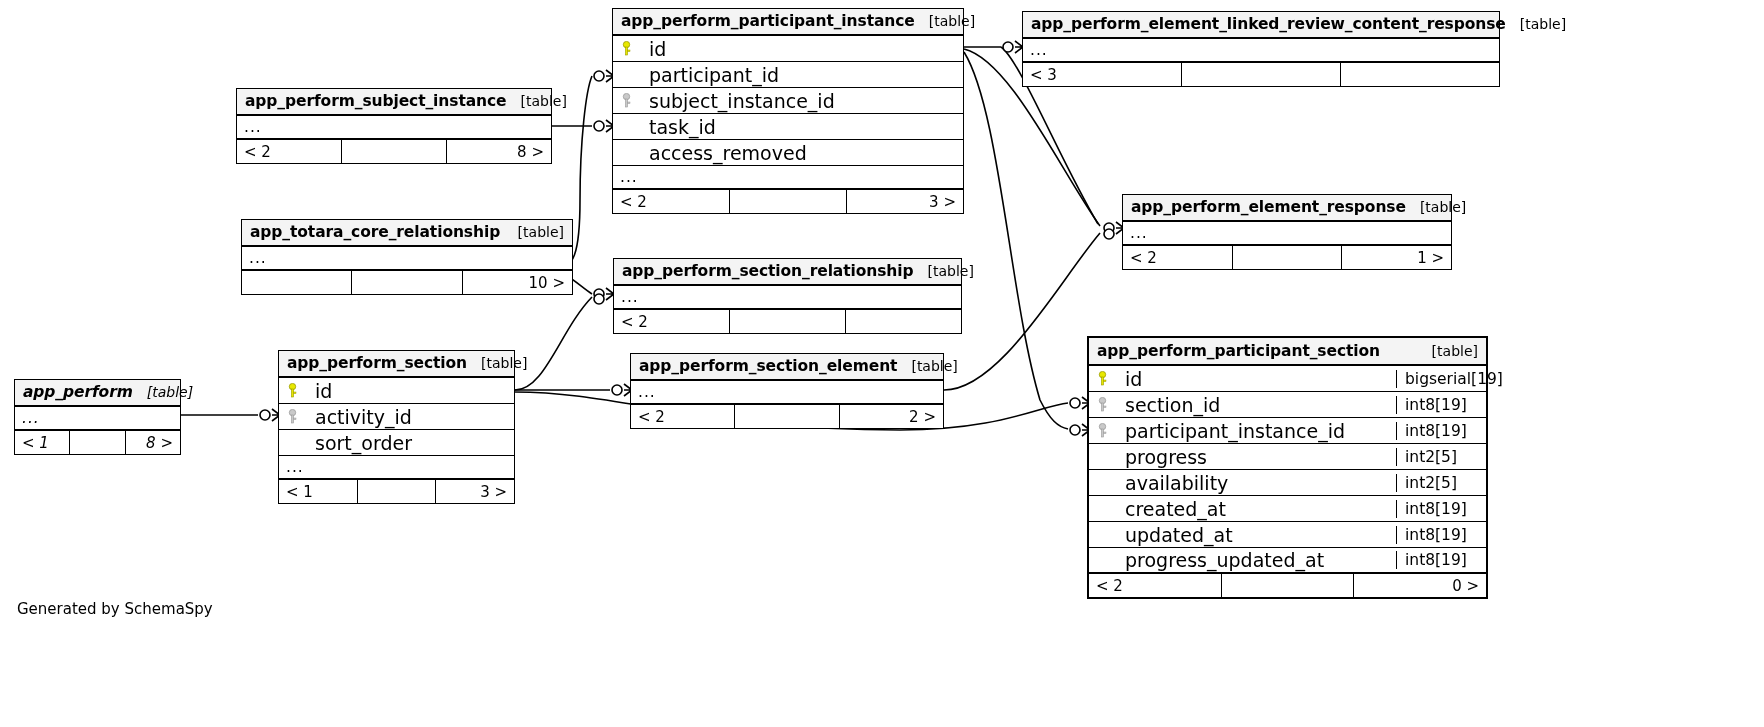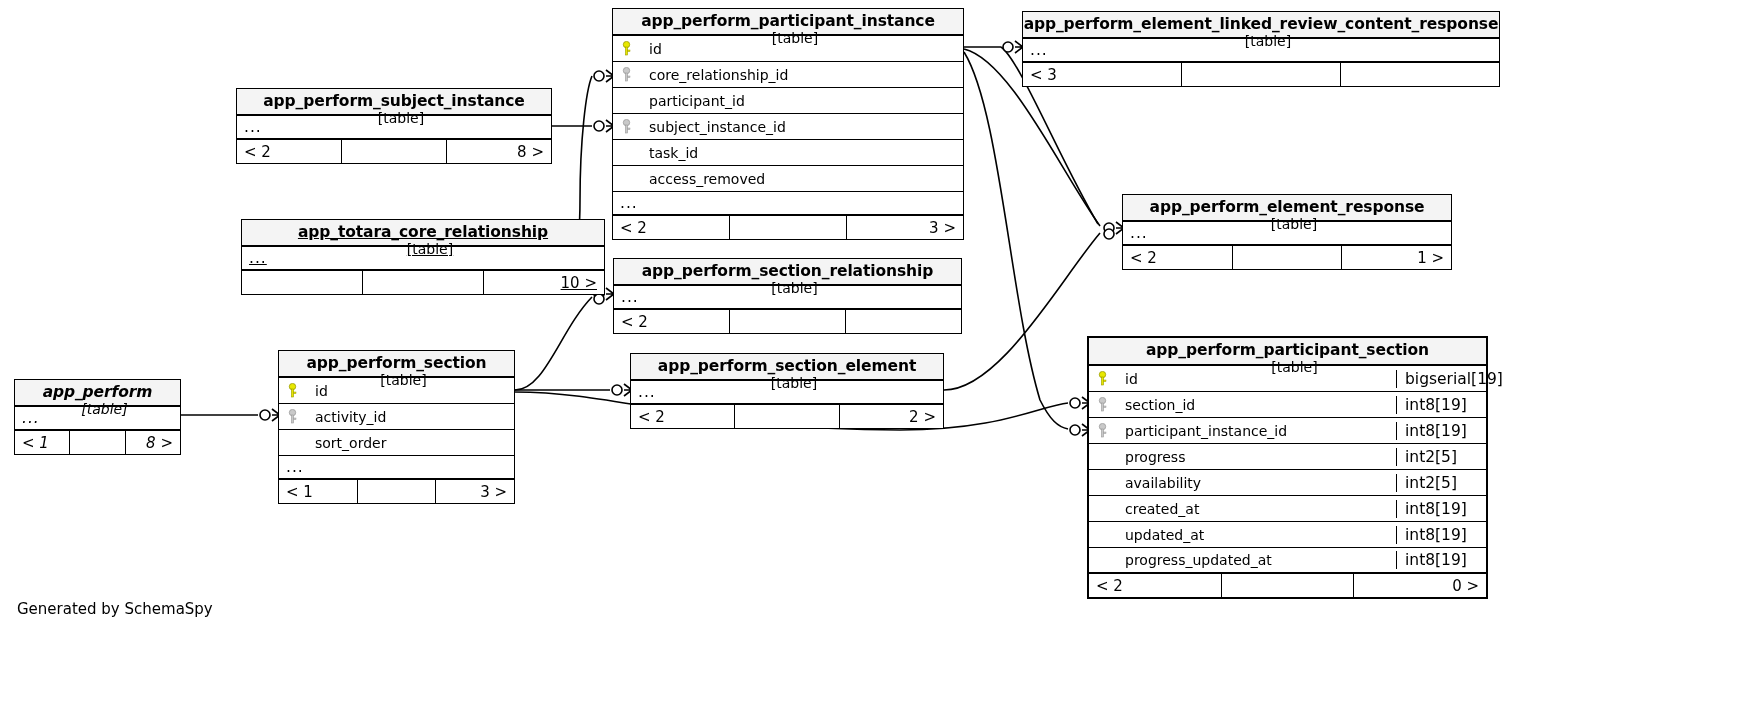--- a/index.html
+++ b/index.html
@@ -23,36 +23,35 @@
   }
   .table.thick{border:2px solid #000;}
 
   .thead{
     display:flex;align-items:center;justify-content:space-between;
     background:#f4f4f4;
     border-bottom:2px solid #000;
     padding:3px 8px 4px 8px;
     box-sizing:border-box;
     height:27px;
-    flex-direction:column;
   }
   .tname{font-weight:bold;font-size:15.5px;white-space:nowrap;letter-spacing:-0.1px;}
   .ttag{font-size:14px;font-weight:normal;padding-left:14px;white-space:nowrap;}
 
   .row{
     display:flex;align-items:center;
     height:26px;
     border-bottom:1px solid #000;
     box-sizing:border-box;
     padding:0;
     position:relative;
   }
   .row:last-of-type{border-bottom:none;}
   .keycell{width:26px;min-width:26px;display:flex;align-items:center;justify-content:center;}
-  .colname{flex:1;padding-left:10px;white-space:nowrap;font-size:14px;}
+  .colname{flex:1;padding-left:10px;white-space:nowrap;font-size:19px;}
   .coltype{
     border-left:1px solid #000;
     padding-left:8px;
     width:90px;min-width:90px;
     box-sizing:border-box;
     font-size:15.5px;white-space:nowrap;margin-left:36px;
   }
   .ellipsisrow{
     display:flex;align-items:center;
     height:24px;border-bottom:2px solid #000;
@@ -155,21 +154,21 @@
       <span class="ttag">[table]</span>
     </div>
     <div class="ellipsisrow">...</div>
     <div class="footer noborder">
       <span class="fcell">&lt; 2</span>
       <span class="fcell mid"></span>
       <span class="fcell">8 &gt;</span>
     </div>
   </div>
 
-  <div class="table" style="left:241px;top:219px;width:364px;text-decoration:underline;">
+  <div class="table" style="left:241px;top:219px;width:332px;">
     <div class="thead">
       <span class="tname">app_totara_core_relationship</span>
       <span class="ttag">[table]</span>
     </div>
     <div class="ellipsisrow">...</div>
     <div class="footer noborder">
       <span class="fcell"></span>
       <span class="fcell mid"></span>
       <span class="fcell">10 &gt;</span>
     </div>
@@ -221,146 +220,136 @@
       <span class="keycell">
         <svg class="keysvg" width="9" height="15" viewBox="0 0 9 15">
             <circle cx="4.5" cy="3.6" r="3.2" fill="#e8e800" stroke="#9a9a00" stroke-width="0.8"></circle>
             <rect x="3.4" y="6" width="2.2" height="8" fill="#e8e800" stroke="#9a9a00" stroke-width="0.6"></rect>
             <rect x="5.6" y="9" width="2.4" height="1.6" fill="#e8e800" stroke="#9a9a00" stroke-width="0.5"></rect>
           </svg>
       </span>
       <span class="colname">id</span>
     </div>
     <div class="row">
+      <span class="keycell"></span>
+      <span class="colname">participant_id</span>
+    </div>
+    <div class="row">
       <span class="keycell">
         <svg class="keysvg" width="9" height="15" viewBox="0 0 9 15">
             <circle cx="4.5" cy="3.6" r="3.2" fill="#c9c9c9" stroke="#9a9a9a" stroke-width="0.8"></circle>
             <rect x="3.4" y="6" width="2.2" height="8" fill="#c9c9c9" stroke="#9a9a9a" stroke-width="0.6"></rect>
             <rect x="5.6" y="9" width="2.4" height="1.6" fill="#c9c9c9" stroke="#9a9a9a" stroke-width="0.5"></rect>
           </svg>
       </span>
-      <span class="colname">core_relationship_id</span>
-    </div>
-    <div class="row">
-      <span class="keycell"></span>
-      <span class="colname">participant_id</span>
+      <span class="colname">subject_instance_id</span>
+    </div>
+    <div class="row">
+      <span class="keycell"></span>
+      <span class="colname">task_id</span>
+    </div>
+    <div class="row">
+      <span class="keycell"></span>
+      <span class="colname">access_removed</span>
+    </div>
+    <div class="ellipsisrow">...</div>
+    <div class="footer noborder">
+      <span class="fcell">&lt; 2</span>
+      <span class="fcell mid"></span>
+      <span class="fcell">3 &gt;</span>
+    </div>
+  </div>
+
+  <div class="table" style="left:613px;top:258px;width:349px;">
+    <div class="thead">
+      <span class="tname">app_perform_section_relationship</span>
+      <span class="ttag">[table]</span>
+    </div>
+    <div class="ellipsisrow">...</div>
+    <div class="footer noborder">
+      <span class="fcell">&lt; 2</span>
+      <span class="fcell mid"></span>
+      <span class="fcell"></span>
+    </div>
+  </div>
+
+  <div class="table" style="left:630px;top:353px;width:314px;">
+    <div class="thead">
+      <span class="tname">app_perform_section_element</span>
+      <span class="ttag">[table]</span>
+    </div>
+    <div class="ellipsisrow">...</div>
+    <div class="footer noborder">
+      <span class="fcell">&lt; 2</span>
+      <span class="fcell mid"></span>
+      <span class="fcell">2 &gt;</span>
+    </div>
+  </div>
+
+  <div class="table" style="left:1022px;top:11px;width:478px;">
+    <div class="thead">
+      <span class="tname">app_perform_element_linked_review_content_response</span>
+      <span class="ttag">[table]</span>
+    </div>
+    <div class="ellipsisrow">...</div>
+    <div class="footer noborder">
+      <span class="fcell">&lt; 3</span>
+      <span class="fcell mid"></span>
+      <span class="fcell"></span>
+    </div>
+  </div>
+
+  <div class="table" style="left:1122px;top:194px;width:330px;">
+    <div class="thead">
+      <span class="tname">app_perform_element_response</span>
+      <span class="ttag">[table]</span>
+    </div>
+    <div class="ellipsisrow">...</div>
+    <div class="footer noborder">
+      <span class="fcell">&lt; 2</span>
+      <span class="fcell mid"></span>
+      <span class="fcell">1 &gt;</span>
+    </div>
+  </div>
+
+  <div class="table thick" style="left:1087px;top:336px;width:401px;">
+    <div class="thead" style="height:28px;">
+      <span class="tname">app_perform_participant_section</span>
+      <span class="ttag">[table]</span>
+    </div>
+    <div class="row">
+      <span class="keycell">
+        <svg class="keysvg" width="9" height="15" viewBox="0 0 9 15">
+            <circle cx="4.5" cy="3.6" r="3.2" fill="#e8e800" stroke="#9a9a00" stroke-width="0.8"></circle>
+            <rect x="3.4" y="6" width="2.2" height="8" fill="#e8e800" stroke="#9a9a00" stroke-width="0.6"></rect>
+            <rect x="5.6" y="9" width="2.4" height="1.6" fill="#e8e800" stroke="#9a9a00" stroke-width="0.5"></rect>
+          </svg>
+      </span>
+      <span class="colname">id</span>
+      <span class="coltype">bigserial[19]</span>
     </div>
     <div class="row">
       <span class="keycell">
         <svg class="keysvg" width="9" height="15" viewBox="0 0 9 15">
             <circle cx="4.5" cy="3.6" r="3.2" fill="#c9c9c9" stroke="#9a9a9a" stroke-width="0.8"></circle>
             <rect x="3.4" y="6" width="2.2" height="8" fill="#c9c9c9" stroke="#9a9a9a" stroke-width="0.6"></rect>
             <rect x="5.6" y="9" width="2.4" height="1.6" fill="#c9c9c9" stroke="#9a9a9a" stroke-width="0.5"></rect>
           </svg>
       </span>
-      <span class="colname">subject_instance_id</span>
-    </div>
-    <div class="row">
-      <span class="keycell"></span>
-      <span class="colname">task_id</span>
-    </div>
-    <div class="row">
-      <span class="keycell"></span>
-      <span class="colname">access_removed</span>
-    </div>
-    <div class="ellipsisrow">...</div>
-    <div class="footer noborder">
-      <span class="fcell">&lt; 2</span>
-      <span class="fcell mid"></span>
-      <span class="fcell">3 &gt;</span>
-    </div>
-  </div>
-
-  <div class="table" style="left:613px;top:258px;width:349px;">
-    <div class="thead">
-      <span class="tname">app_perform_section_relationship</span>
-      <span class="ttag">[table]</span>
-    </div>
-    <div class="ellipsisrow">...</div>
-    <div class="footer noborder">
-      <span class="fcell">&lt; 2</span>
-      <span class="fcell mid"></span>
-      <span class="fcell"></span>
-    </div>
-  </div>
-
-  <div class="table" style="left:630px;top:353px;width:314px;">
-    <div class="thead">
-      <span class="tname">app_perform_section_element</span>
-      <span class="ttag">[table]</span>
-    </div>
-    <div class="ellipsisrow">...</div>
-    <div class="footer noborder">
-      <span class="fcell">&lt; 2</span>
-      <span class="fcell mid"></span>
-      <span class="fcell">2 &gt;</span>
-    </div>
-  </div>
-
-  <div class="table" style="left:1022px;top:11px;width:478px;">
-    <div class="thead">
-      <span class="tname">app_perform_element_linked_review_content_response</span>
-      <span class="ttag">[table]</span>
-    </div>
-    <div class="ellipsisrow">...</div>
-    <div class="footer noborder">
-      <span class="fcell">&lt; 3</span>
-      <span class="fcell mid"></span>
-      <span class="fcell"></span>
-    </div>
-  </div>
-
-  <div class="table" style="left:1122px;top:194px;width:330px;">
-    <div class="thead">
-      <span class="tname">app_perform_element_response</span>
-      <span class="ttag">[table]</span>
-    </div>
-    <div class="ellipsisrow">...</div>
-    <div class="footer noborder">
-      <span class="fcell">&lt; 2</span>
-      <span class="fcell mid"></span>
-      <span class="fcell">1 &gt;</span>
-    </div>
-  </div>
-
-  <div class="table thick" style="left:1087px;top:336px;width:401px;">
-    <div class="thead" style="height:28px;">
-      <span class="tname">app_perform_participant_section</span>
-      <span class="ttag">[table]</span>
-    </div>
-    <div class="row">
-      <span class="keycell">
-        <svg class="keysvg" width="9" height="15" viewBox="0 0 9 15">
-            <circle cx="4.5" cy="3.6" r="3.2" fill="#e8e800" stroke="#9a9a00" stroke-width="0.8"></circle>
-            <rect x="3.4" y="6" width="2.2" height="8" fill="#e8e800" stroke="#9a9a00" stroke-width="0.6"></rect>
-            <rect x="5.6" y="9" width="2.4" height="1.6" fill="#e8e800" stroke="#9a9a00" stroke-width="0.5"></rect>
-          </svg>
-      </span>
-      <span class="colname">id</span>
-      <span class="coltype">bigserial[19]</span>
+      <span class="colname">section_id</span>
+      <span class="coltype">int8[19]</span>
     </div>
     <div class="row">
       <span class="keycell">
         <svg class="keysvg" width="9" height="15" viewBox="0 0 9 15">
             <circle cx="4.5" cy="3.6" r="3.2" fill="#c9c9c9" stroke="#9a9a9a" stroke-width="0.8"></circle>
             <rect x="3.4" y="6" width="2.2" height="8" fill="#c9c9c9" stroke="#9a9a9a" stroke-width="0.6"></rect>
             <rect x="5.6" y="9" width="2.4" height="1.6" fill="#c9c9c9" stroke="#9a9a9a" stroke-width="0.5"></rect>
           </svg>
       </span>
-      <span class="colname">section_id</span>
-      <span class="coltype">int8[19]</span>
-    </div>
-    <div class="row">
-      <span class="keycell">
-        <svg class="keysvg" width="9" height="15" viewBox="0 0 9 15">
-            <circle cx="4.5" cy="3.6" r="3.2" fill="#c9c9c9" stroke="#9a9a9a" stroke-width="0.8"></circle>
-            <rect x="3.4" y="6" width="2.2" height="8" fill="#c9c9c9" stroke="#9a9a9a" stroke-width="0.6"></rect>
-            <rect x="5.6" y="9" width="2.4" height="1.6" fill="#c9c9c9" stroke="#9a9a9a" stroke-width="0.5"></rect>
-          </svg>
-      </span>
       <span class="colname">participant_instance_id</span>
       <span class="coltype">int8[19]</span>
     </div>
     <div class="row">
       <span class="keycell"></span>
       <span class="colname">progress</span>
       <span class="coltype">int2[5]</span>
     </div>
     <div class="row">
       <span class="keycell"></span>

